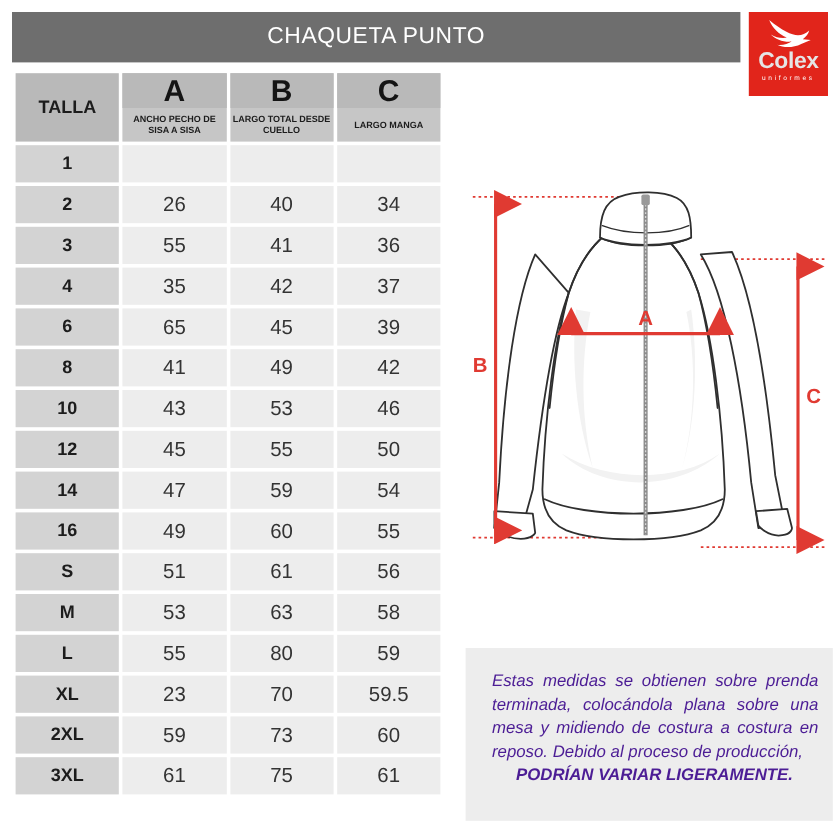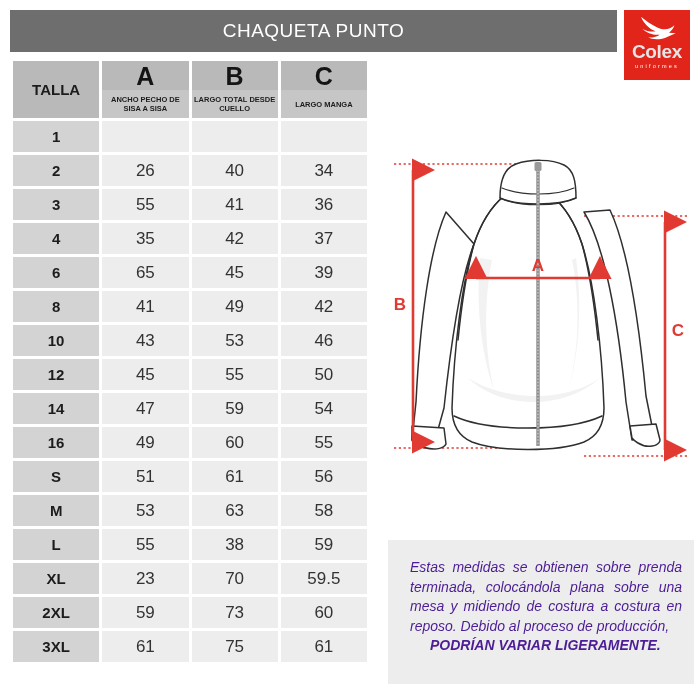--- a/index.html
+++ b/index.html
@@ -277,21 +277,21 @@
       </tr>
       <tr>
         <td class="size-cell">M</td>
         <td class="val-cell">53</td>
         <td class="val-cell">63</td>
         <td class="val-cell">58</td>
       </tr>
       <tr>
         <td class="size-cell">L</td>
         <td class="val-cell">55</td>
-        <td class="val-cell">38</td>
+        <td class="val-cell">80</td>
         <td class="val-cell">59</td>
       </tr>
       <tr>
         <td class="size-cell">XL</td>
         <td class="val-cell">23</td>
         <td class="val-cell">70</td>
         <td class="val-cell">59.5</td>
       </tr>
       <tr>
         <td class="size-cell">2XL</td>

